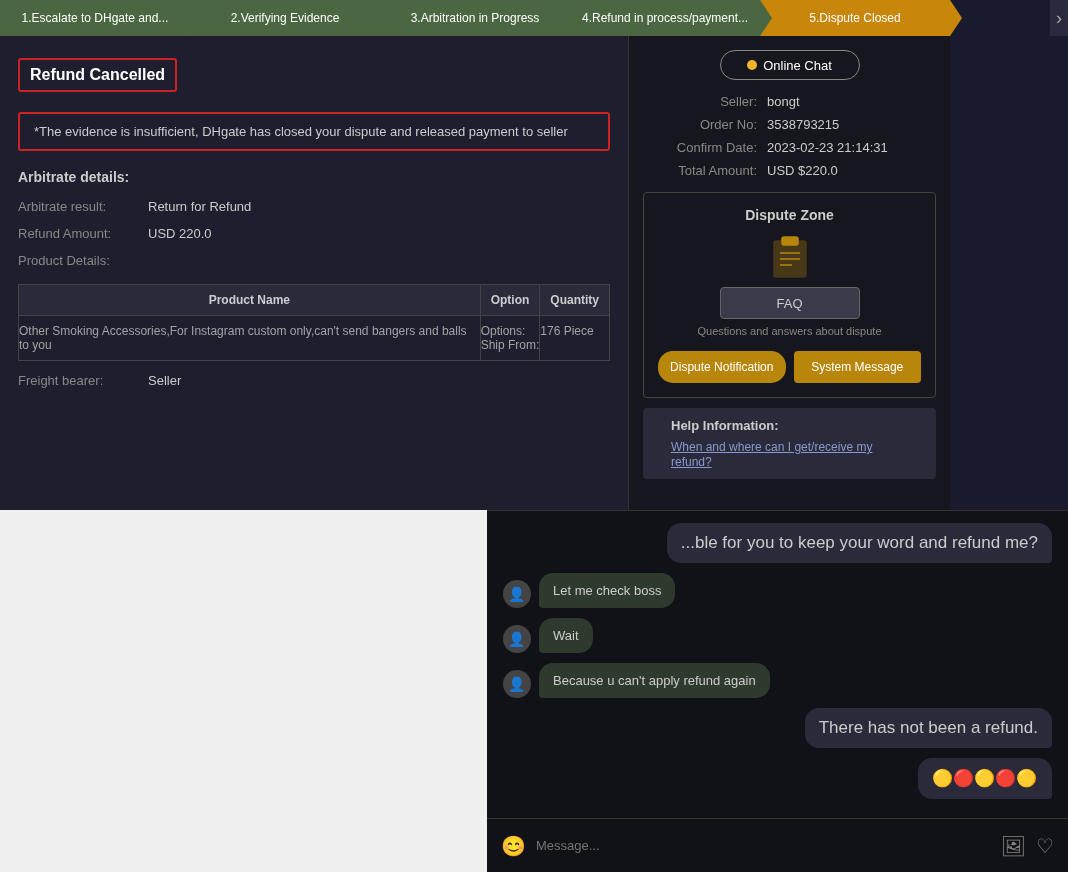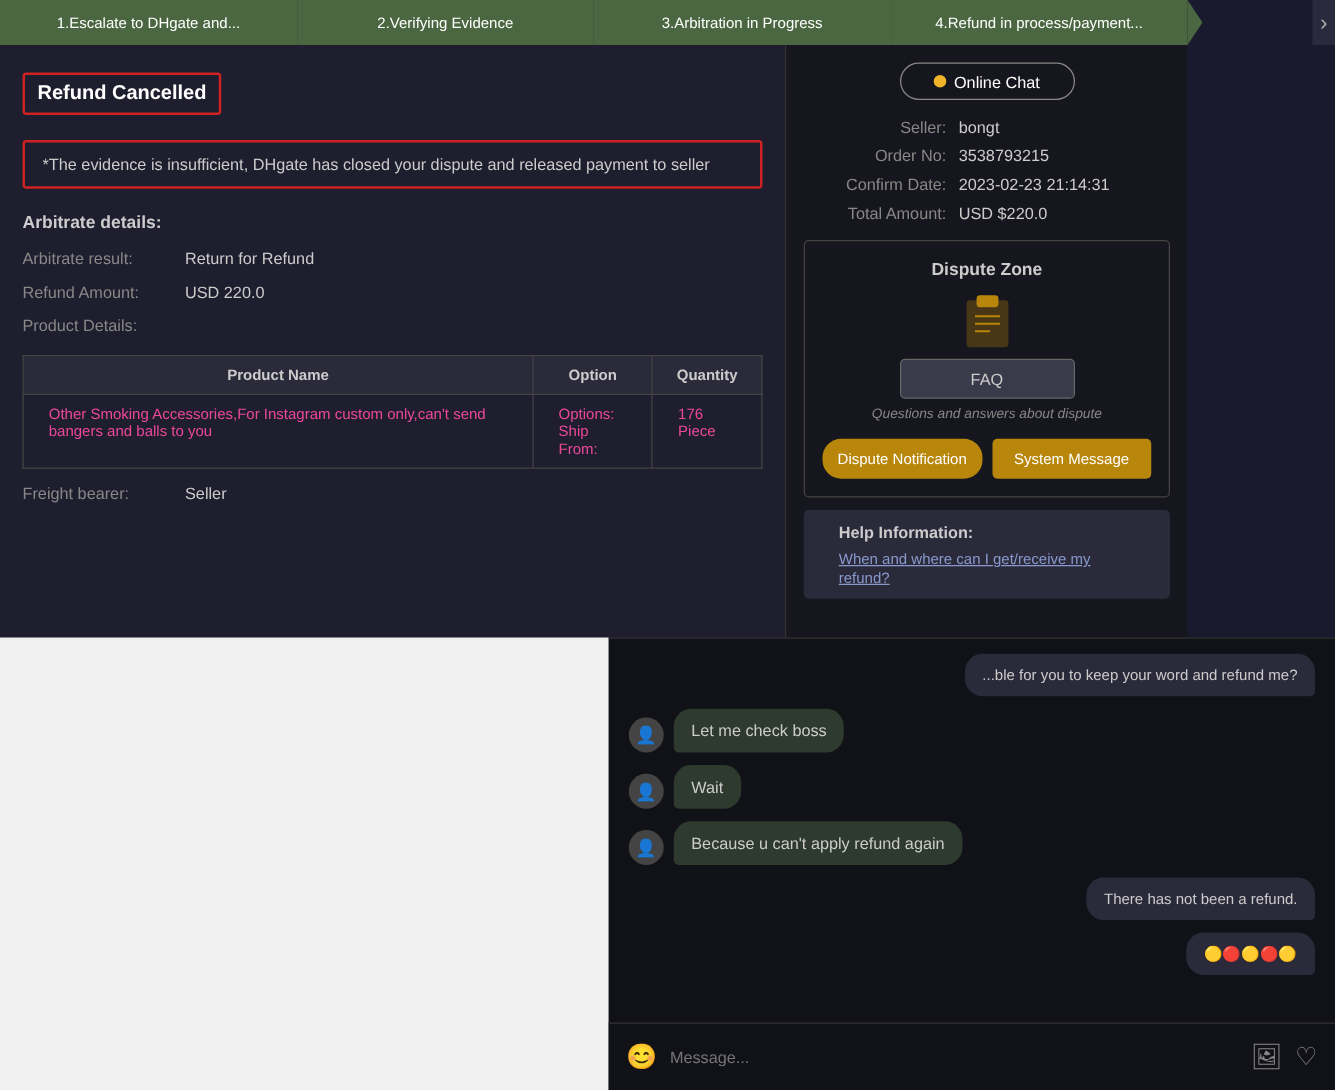--- a/index.html
+++ b/index.html
@@ -131,22 +131,22 @@
     .product-table th {
       background: #2a2a3a;
       color: #ccc;
       padding: 8px 10px;
       border: 1px solid #444;
       text-align: center;
       font-size: 12px;
     }
     .product-table td {
       border: 1px solid #444;
-      padding: 8px 20px;
-      color: #ec4899;
+      padding: 8px 0;
+      color: #a3a3a3;
       font-size: 12px;
       vertical-align: top;
     }
 
     .freight-row {
       display: flex;
       margin: 12px 18px 0 18px;
       color: #aaa;
       font-size: 13px;
     }
@@ -235,21 +235,20 @@
       border-radius: 4px;
       color: #ccc;
       font-size: 13px;
       cursor: pointer;
       margin-bottom: 6px;
     }
     .faq-subtitle {
       color: #888;
       font-size: 11px;
       text-align: right;
-      font-style: italic;
     }
     .dispute-buttons {
       display: flex;
       gap: 8px;
       margin-top: 10px;
     }
     .dispute-notif-btn {
       flex: 1;
       height: 32px;
       background: #b8860b;
@@ -313,21 +312,21 @@
 
     .msg-right {
       align-self: flex-end;
       max-width: 75%;
     }
     .msg-right .bubble {
       background: #2a2a3a;
       color: #ccc;
       border-radius: 14px 14px 4px 14px;
       padding: 10px 14px;
-      font-size: 12px;
+      font-size: 17px;
       text-align: right;
     }
 
     .msg-left {
       align-self: flex-start;
       max-width: 75%;
       display: flex;
       align-items: flex-end;
       gap: 8px;
     }
@@ -388,20 +387,21 @@
   </style>
 </head>
 <body>
 
 <div class="progress-bar">
 
 <div class="progress-step done">1.Escalate to DHgate and...</div>
     <div class="progress-step done">2.Verifying Evidence</div>
     <div class="progress-step done">3.Arbitration in Progress</div>
     <div class="progress-step done">4.Refund in process/payment...</div>
+    <div class="progress-step active">5.Dispute Closed</div>
   </div>
 
 <div class="top-right-icon">›</div>
 
 <div class="left-panel">
   <div class="refund-cancelled-box">
     <span class="refund-cancelled-text">Refund Cancelled</span>
   </div>
 
   <div class="evidence-box">

